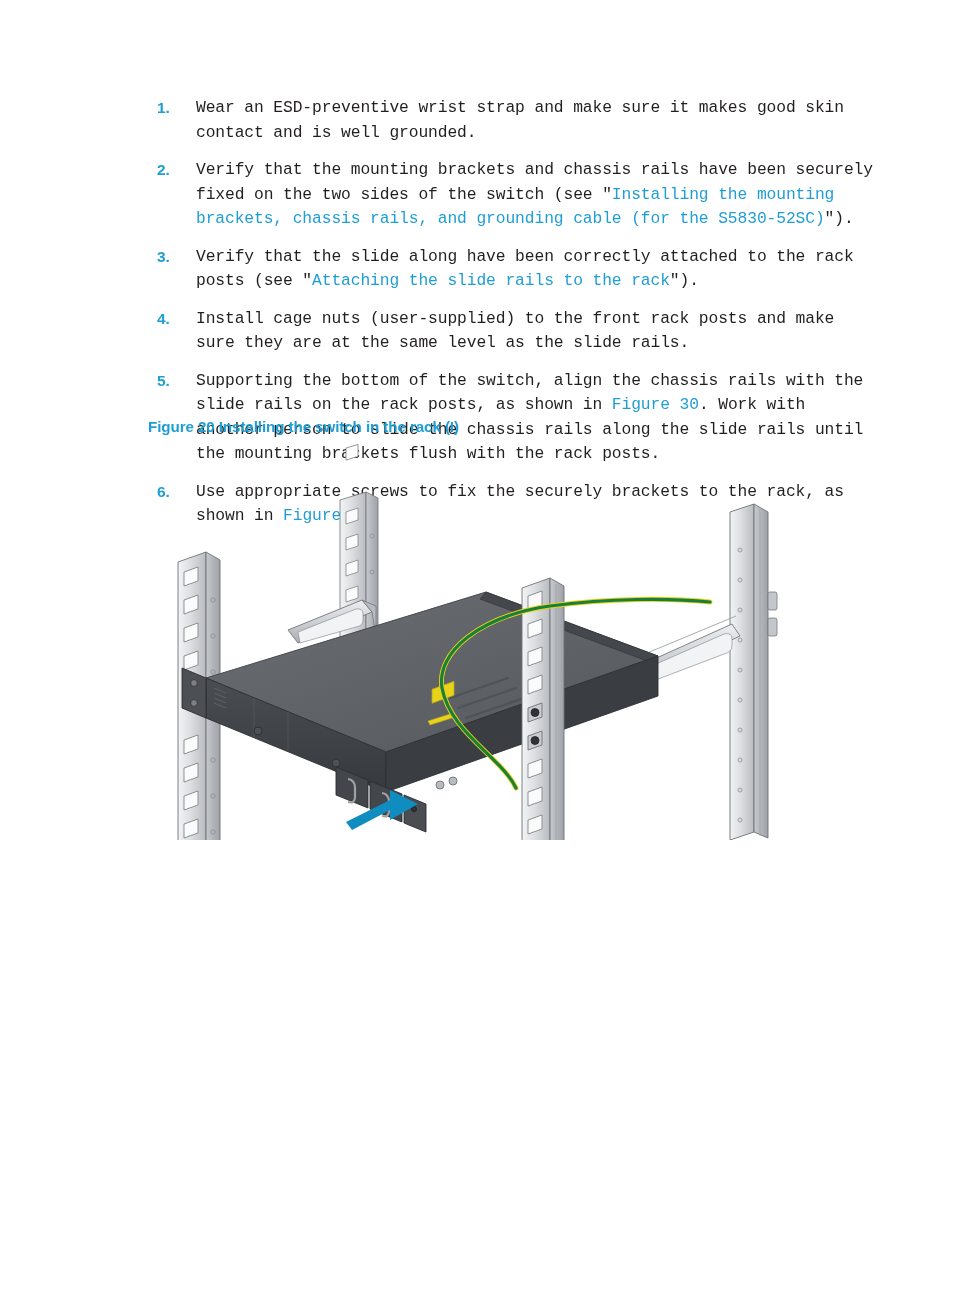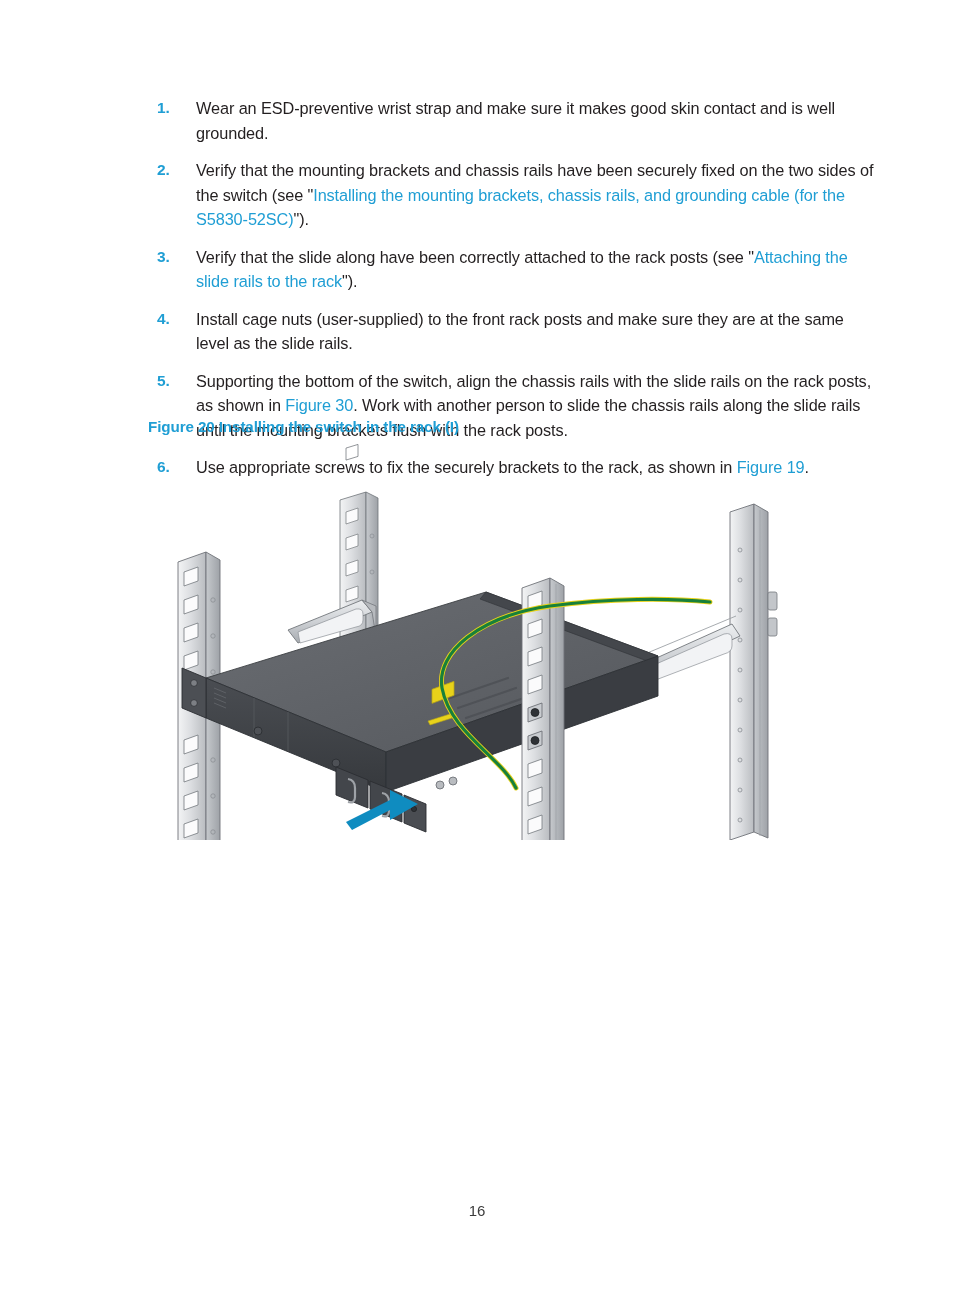--- a/index.html
+++ b/index.html
@@ -41,20 +41,21 @@
     line-height: 24.5px;
     padding-left: 5px;
     box-sizing: border-box;
   }
   .proc-text {
     flex: 1 1 auto;
     font-size: 16.3px;
     line-height: 24.5px;
     color: #231f20;
     letter-spacing: -0.1px;
+    font-family: Liberation Mono, monospace;
   }
   .xref {
     color: #1f9ed4;
   }
 
   
   .fig-caption {
     position: absolute;
     left: 148px;
     top: 418px;
@@ -328,15 +329,14 @@
         <path d="M366,348 C352,318 300,292 292,248 C286,212 330,176 400,166 C460,158 520,158 560,162" fill="none" stroke="#e8d21a" stroke-width="5" stroke-linecap="round"></path>
         <path d="M366,348 C352,318 300,292 292,248 C286,212 330,176 400,166 C460,158 520,158 560,162" fill="none" stroke="#18803a" stroke-width="3.2" stroke-linecap="round"></path>
       </g>
 
       <g>
         <polygon points="196,382 240,360 240,350 268,364 240,380 240,370 202,390" fill="#0f8cc0"></polygon>
       </g>
     </svg>
   </div>
 
-  <div class="page-number">16</div>
 
 </div>
 
 </body></html>

